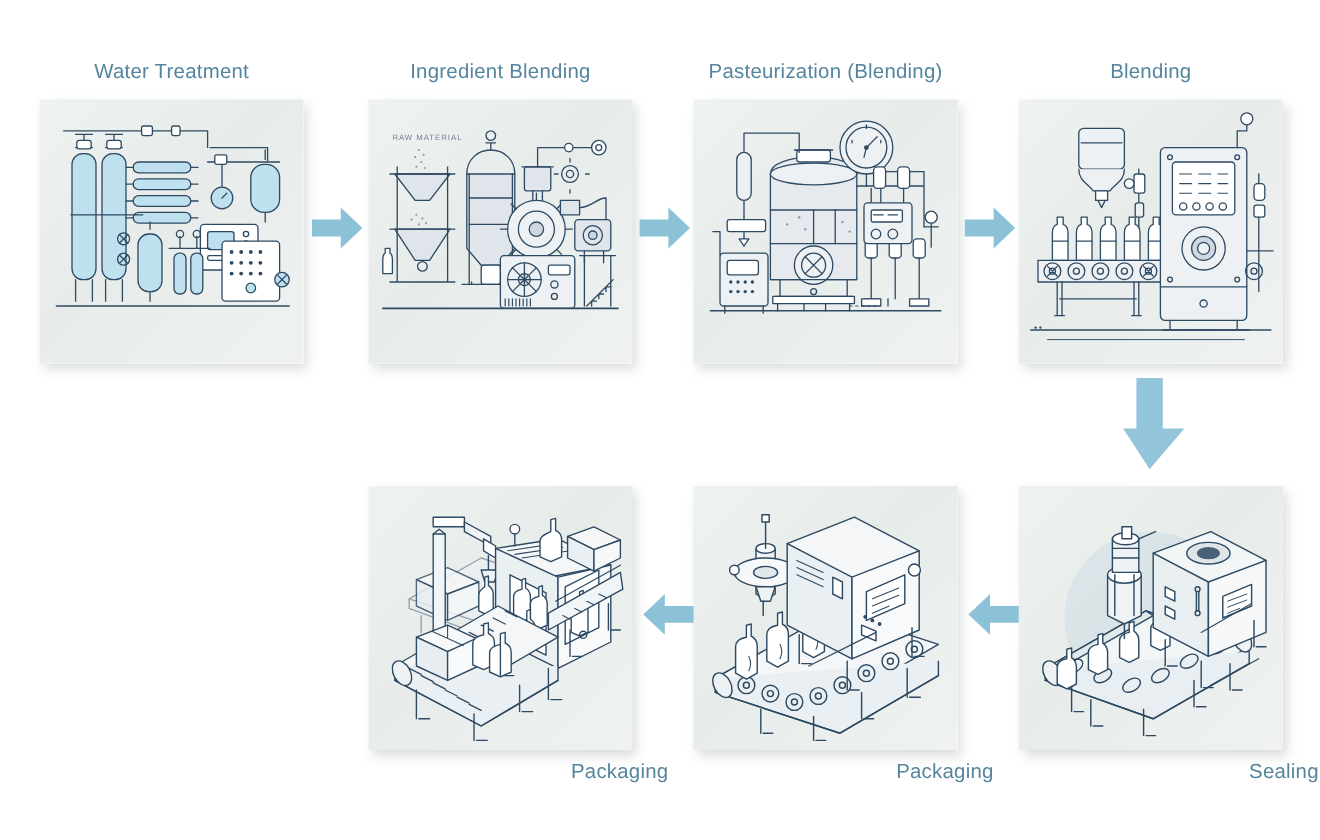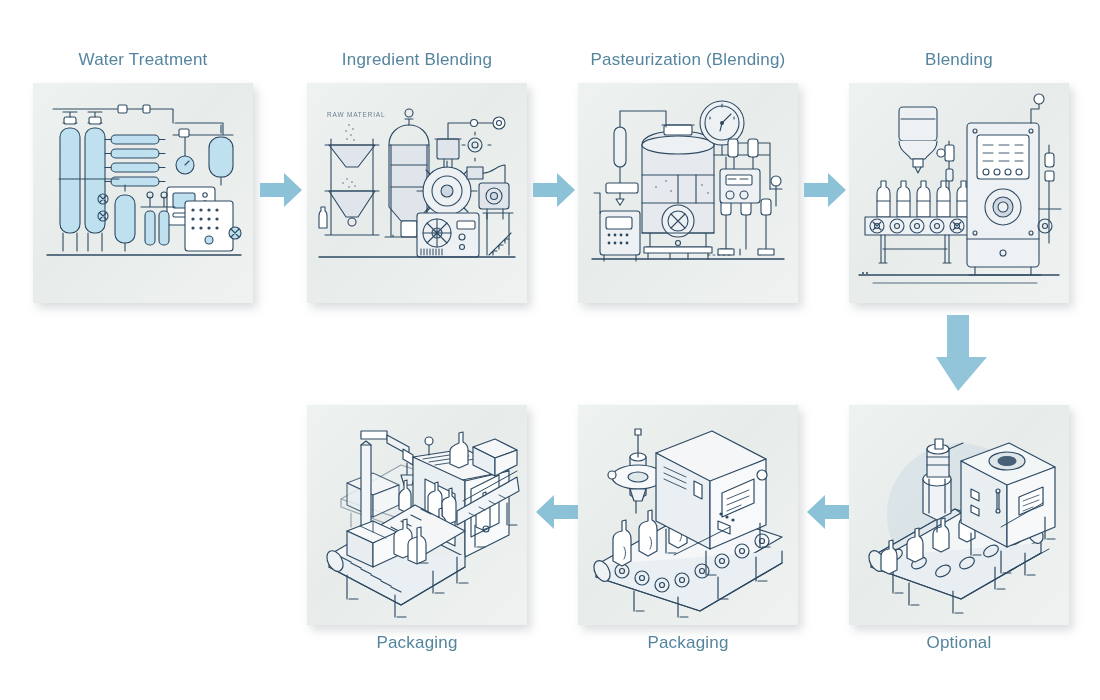--- a/index.html
+++ b/index.html
@@ -25,21 +25,21 @@
   .panel svg{display:block;width:220px;height:220px;}
   .step-label{
     position:absolute;left:-30px;width:280px;
     text-align:center;
     font-size:17px;
     color:#55859e;
     letter-spacing:.2px;
     white-space:nowrap;
   }
   .label-top{top:-33px;text-align:center;}
-  .label-bottom{top:228px;}
+  .label-bottom{top:228px;text-align:right;}
 
   
   .arrow{position:absolute;}
   .arrow svg{display:block;}
 </style>
 </head>
 <body>
 
 <div id="flow">
 
@@ -451,21 +451,21 @@
           <circle cx="149" cy="86" r="2"></circle>
             <circle cx="149" cy="106" r="2"></circle>
 
           <path d="M122 128v22M124 150h8M152 146v22M154 168h8M196 112v22M198 134h8"></path>
 
           <path d="M152 122l42-24" stroke-width="1"></path>
           <path d="M160 166l40-22" stroke-width="1"></path>
         </g>
       </svg>
     </div>
-    <div class="step-label label-bottom">Optional</div>
+    <div class="step-label label-bottom">Sealing</div>
   </div>
 
   <div class="step" id="step-5" style="left:578px;top:405px;">
     <div class="panel">
       <svg viewBox="0 0 220 220" xmlns="http://www.w3.org/2000/svg">
         <g fill="none" stroke="#2e4a63" stroke-width="1.2" stroke-linecap="round" stroke-linejoin="round">
 
           <path d="M18 160l100-56 86 28-100 58z" fill="#f4f6f8"></path>
           <path d="M18 160v12l104 34 82-48v-12" fill="#e9eff2"></path>
           <path d="M18 172l104 34 82-48"></path>

